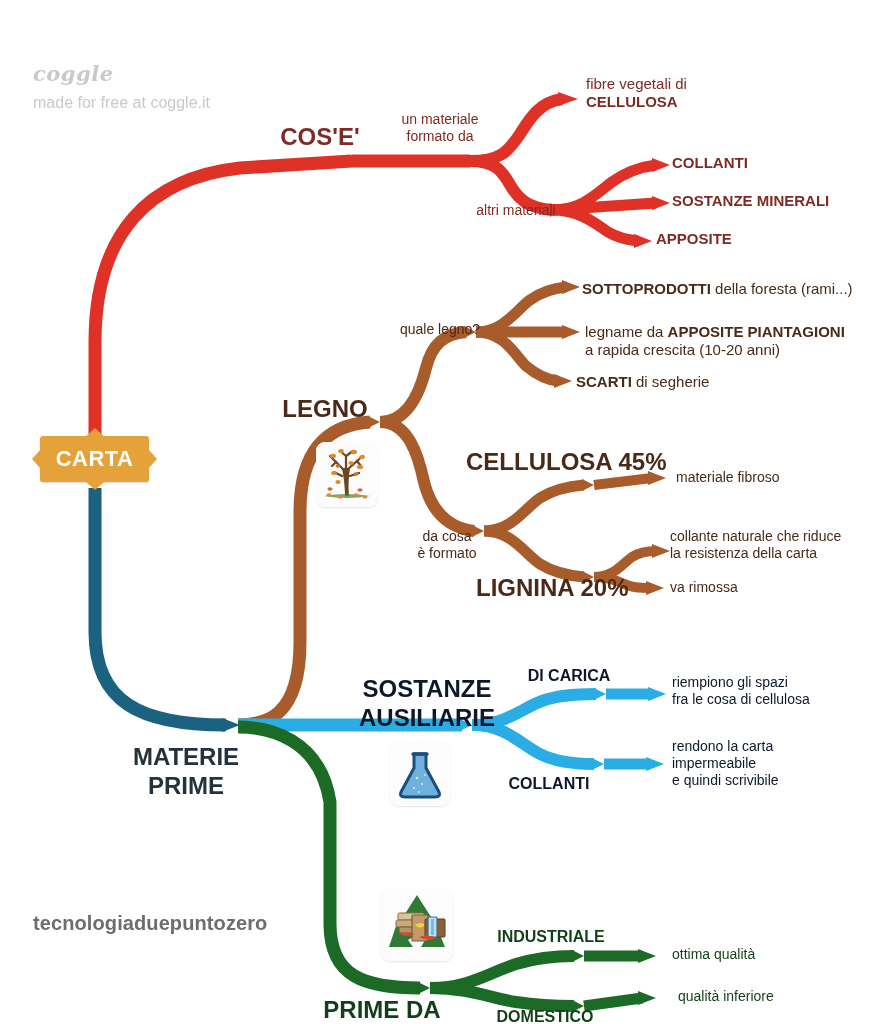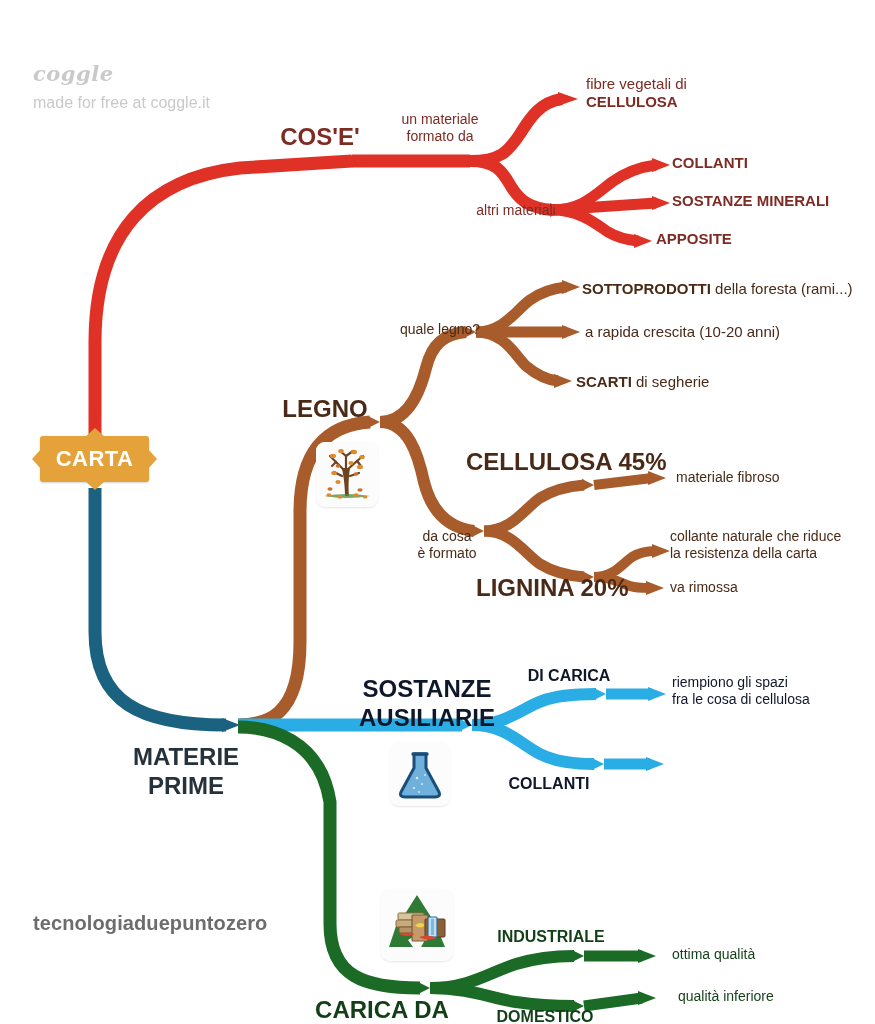--- a/index.html
+++ b/index.html
@@ -211,20 +211,21 @@
   <div class="lbl c mid t-brown" style="left:447px;top:486px;">
     <div>da cosa</div>
     <div>è formato</div>
   </div>
 
   <div class="lbl leaf t-brown" style="left:582px;top:238px;">
     <span style="font-weight:700;">SOTTOPRODOTTI</span><span> della foresta (rami...)</span>
   </div>
 
   <div class="lbl leaf t-brown" style="left:585px;top:281px;">
+    <div><span>legname da </span><span style="font-weight:700;">APPOSITE PIANTAGIONI</span></div>
     <div>a rapida crescita (10-20 anni)</div>
   </div>
 
   <div class="lbl leaf t-brown" style="left:576px;top:331px;">
     <span style="font-weight:700;">SCARTI</span><span> di segherie</span>
   </div>
 
   <div class="lbl head t-brown" style="left:466px;top:405px;">CELLULOSA 45%</div>
 
   <div class="lbl head t-brown" style="left:476px;top:531px;">LIGNINA 20%</div>
@@ -245,23 +246,28 @@
 
   <div class="lbl c head-sm t-blue" style="left:569px;top:624px;">DI CARICA</div>
 
   <div class="lbl c head-sm t-blue" style="left:549px;top:732px;">COLLANTI</div>
 
   <div class="lbl leaf-sm t-blue" style="left:672px;top:632px;">
     <div>riempiono gli spazi</div>
     <div>fra le cosa di cellulosa</div>
   </div>
 
+  <div class="lbl leaf-sm t-blue" style="left:672px;top:696px;">
+    <div>rendono la carta</div>
+    <div>impermeabile</div>
+    <div>e quindi scrivibile</div>
+  </div>
 
   <div class="lbl c head t-green" style="left:382px;top:953px;">
-    <div>CARICA DA</div>
+    <div>PRIME DA</div>
     <div>MACERO</div>
   </div>
 
   <div class="lbl c head-sm t-green" style="left:551px;top:885px;">INDUSTRIALE</div>
 
   <div class="lbl c head-sm t-green" style="left:545px;top:965px;">DOMESTICO</div>
 
   <div class="lbl leaf-sm t-green" style="left:672px;top:904px;">ottima qualità</div>
 
   <div class="lbl leaf-sm t-green" style="left:678px;top:946px;">qualità inferiore</div>

